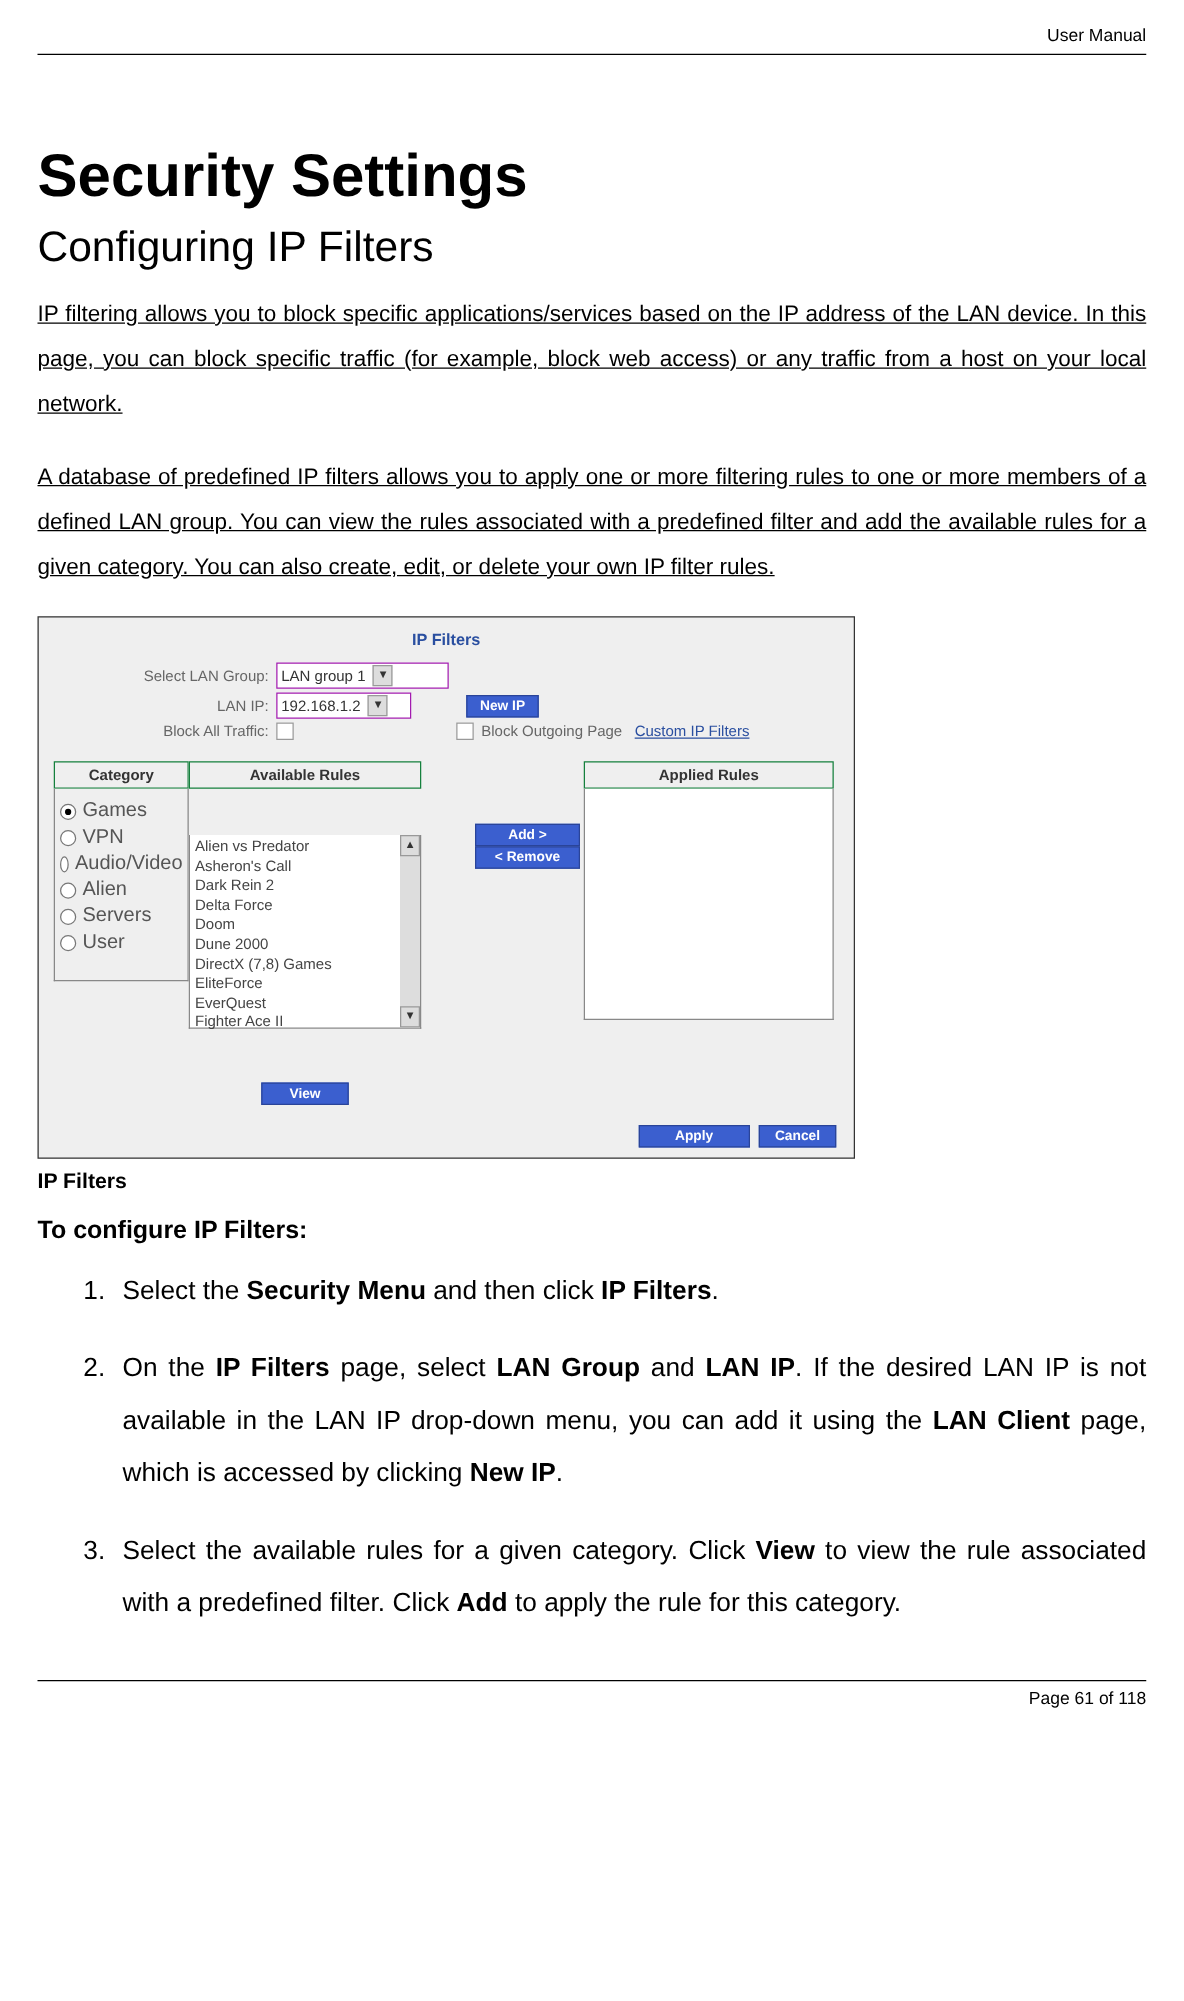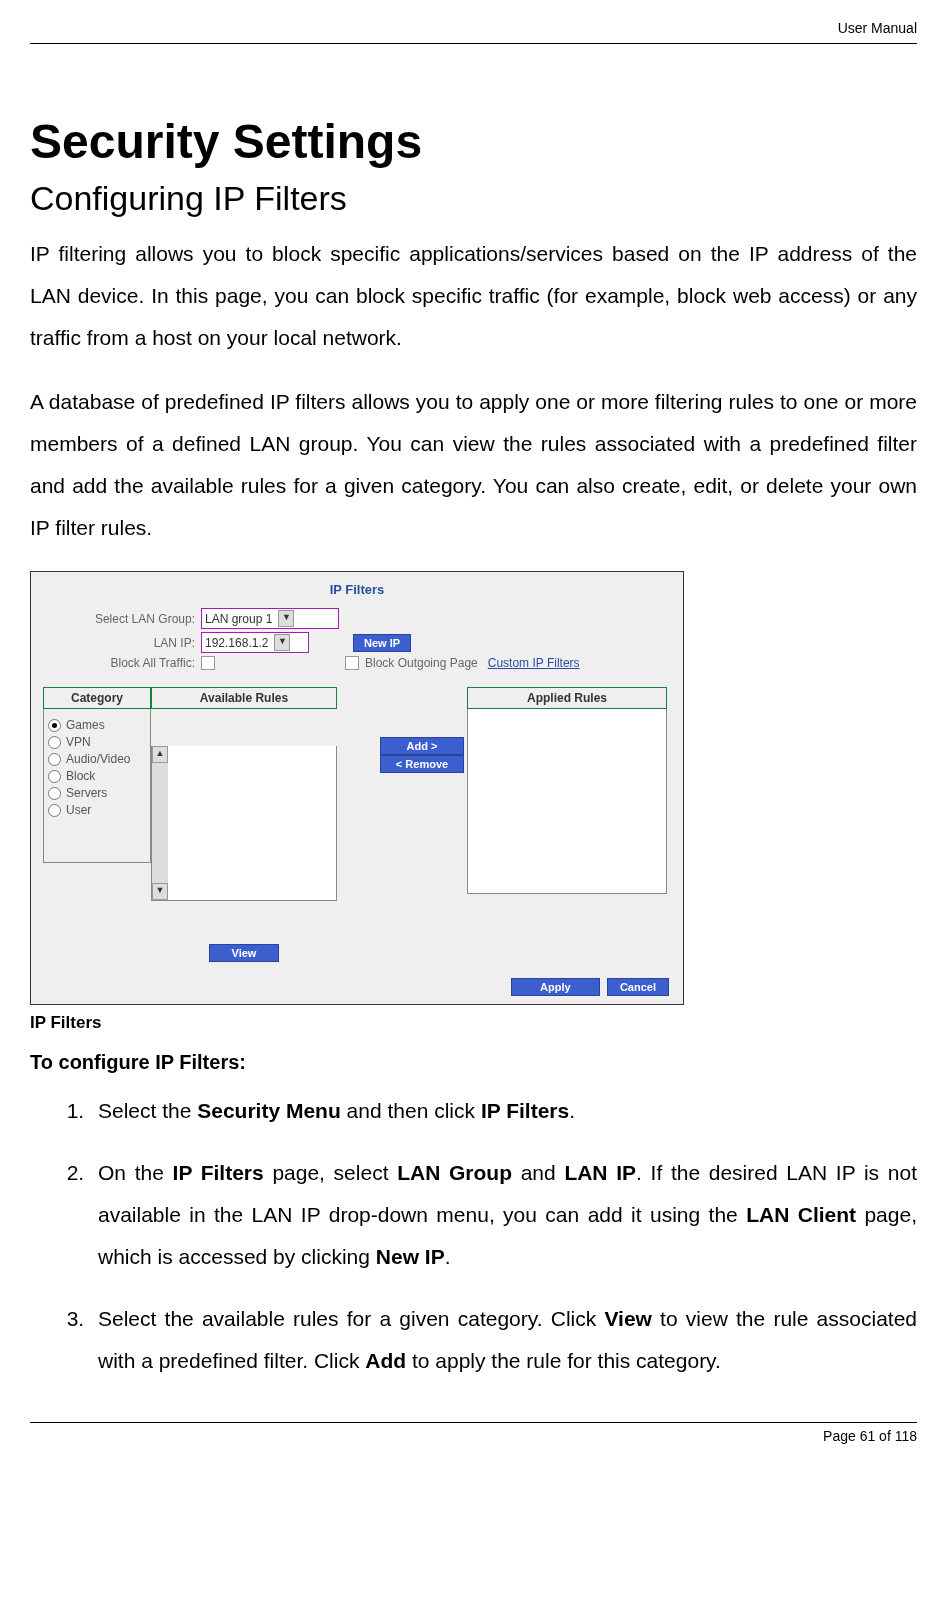--- a/index.html
+++ b/index.html
@@ -37,43 +37,45 @@
     font-size: 48px;
     font-weight: 700;
     margin: 70px 0 10px 0;
   }
   h2.subtitle {
     font-size: 34px;
     font-weight: 400;
     margin: 10px 0 15px 0;
   }
   p.body {
-    font-size: 21px;
+    font-size: 18px;
     line-height: 2.0;
     text-align: justify;
     margin: 12px 0 22px 0;
+    text-decoration: underline;
   }
   .screenshot {
     border: 1px solid #333;
     width: 652px;
     margin-top: 10px;
     background: #efefef;
     font-family: Tahoma, Arial, sans-serif;
     font-size: 12px;
     color: #333;
   }
   .ss-title {
     text-align: center;
     font-weight: 700;
     color: #2a4fa0;
     padding: 10px 0 8px 0;
     font-size: 13px;
   }
   .ss-form {
     padding: 0 24px 8px 12px;
+    margin-left: 20px;
   }
   .ss-row {
     display: flex;
     align-items: center;
     margin: 3px 0;
   }
   .ss-label {
     width: 152px;
     text-align: right;
     padding-right: 6px;
@@ -142,21 +144,21 @@
     background: #efefef;
     padding: 6px 4px;
     height: 154px;
     box-sizing: border-box;
   }
   .radio-row {
     display: flex;
     align-items: center;
     gap: 5px;
     margin: 3px 0;
-    font-size: 12px;
+    font-size: 16px;
     color: #555;
   }
   .radio-outer {
     width: 11px;
     height: 11px;
     border: 1px solid #777;
     border-radius: 50%;
     background: #fff;
     display: inline-flex;
     align-items: center;
@@ -308,36 +310,48 @@
           <div class="radio-row">
               <span class="radio-outer"></span>
               <span>VPN</span>
             </div>
           <div class="radio-row">
               <span class="radio-outer"></span>
               <span>Audio/Video</span>
             </div>
           <div class="radio-row">
               <span class="radio-outer"></span>
-              <span>Block</span>
+              <span>Alien</span>
             </div>
           <div class="radio-row">
               <span class="radio-outer"></span>
               <span>Servers</span>
             </div>
           <div class="radio-row">
               <span class="radio-outer"></span>
               <span>User</span>
             </div>
         </div>
       </div>
 
       <div class="panel-rules">
         <div class="panel-head">Available Rules</div>
         <div class="listbox">
+          <div class="listbox-inner">
+            <div>Alien vs Predator</div>
+            <div>Asheron's Call</div>
+            <div>Dark Rein 2</div>
+            <div>Delta Force</div>
+            <div>Doom</div>
+            <div>Dune 2000</div>
+            <div>DirectX (7,8) Games</div>
+            <div>EliteForce</div>
+            <div>EverQuest</div>
+            <div>Fighter Ace II</div>
+          </div>
           <div class="scroll">
             <div class="scroll-btn">▲</div>
             <div class="scroll-btn">▼</div>
           </div>
         </div>
         <div class="viewbtn-row">
           <span class="btn" style="padding:2px 22px">View</span>
         </div>
       </div>
 

